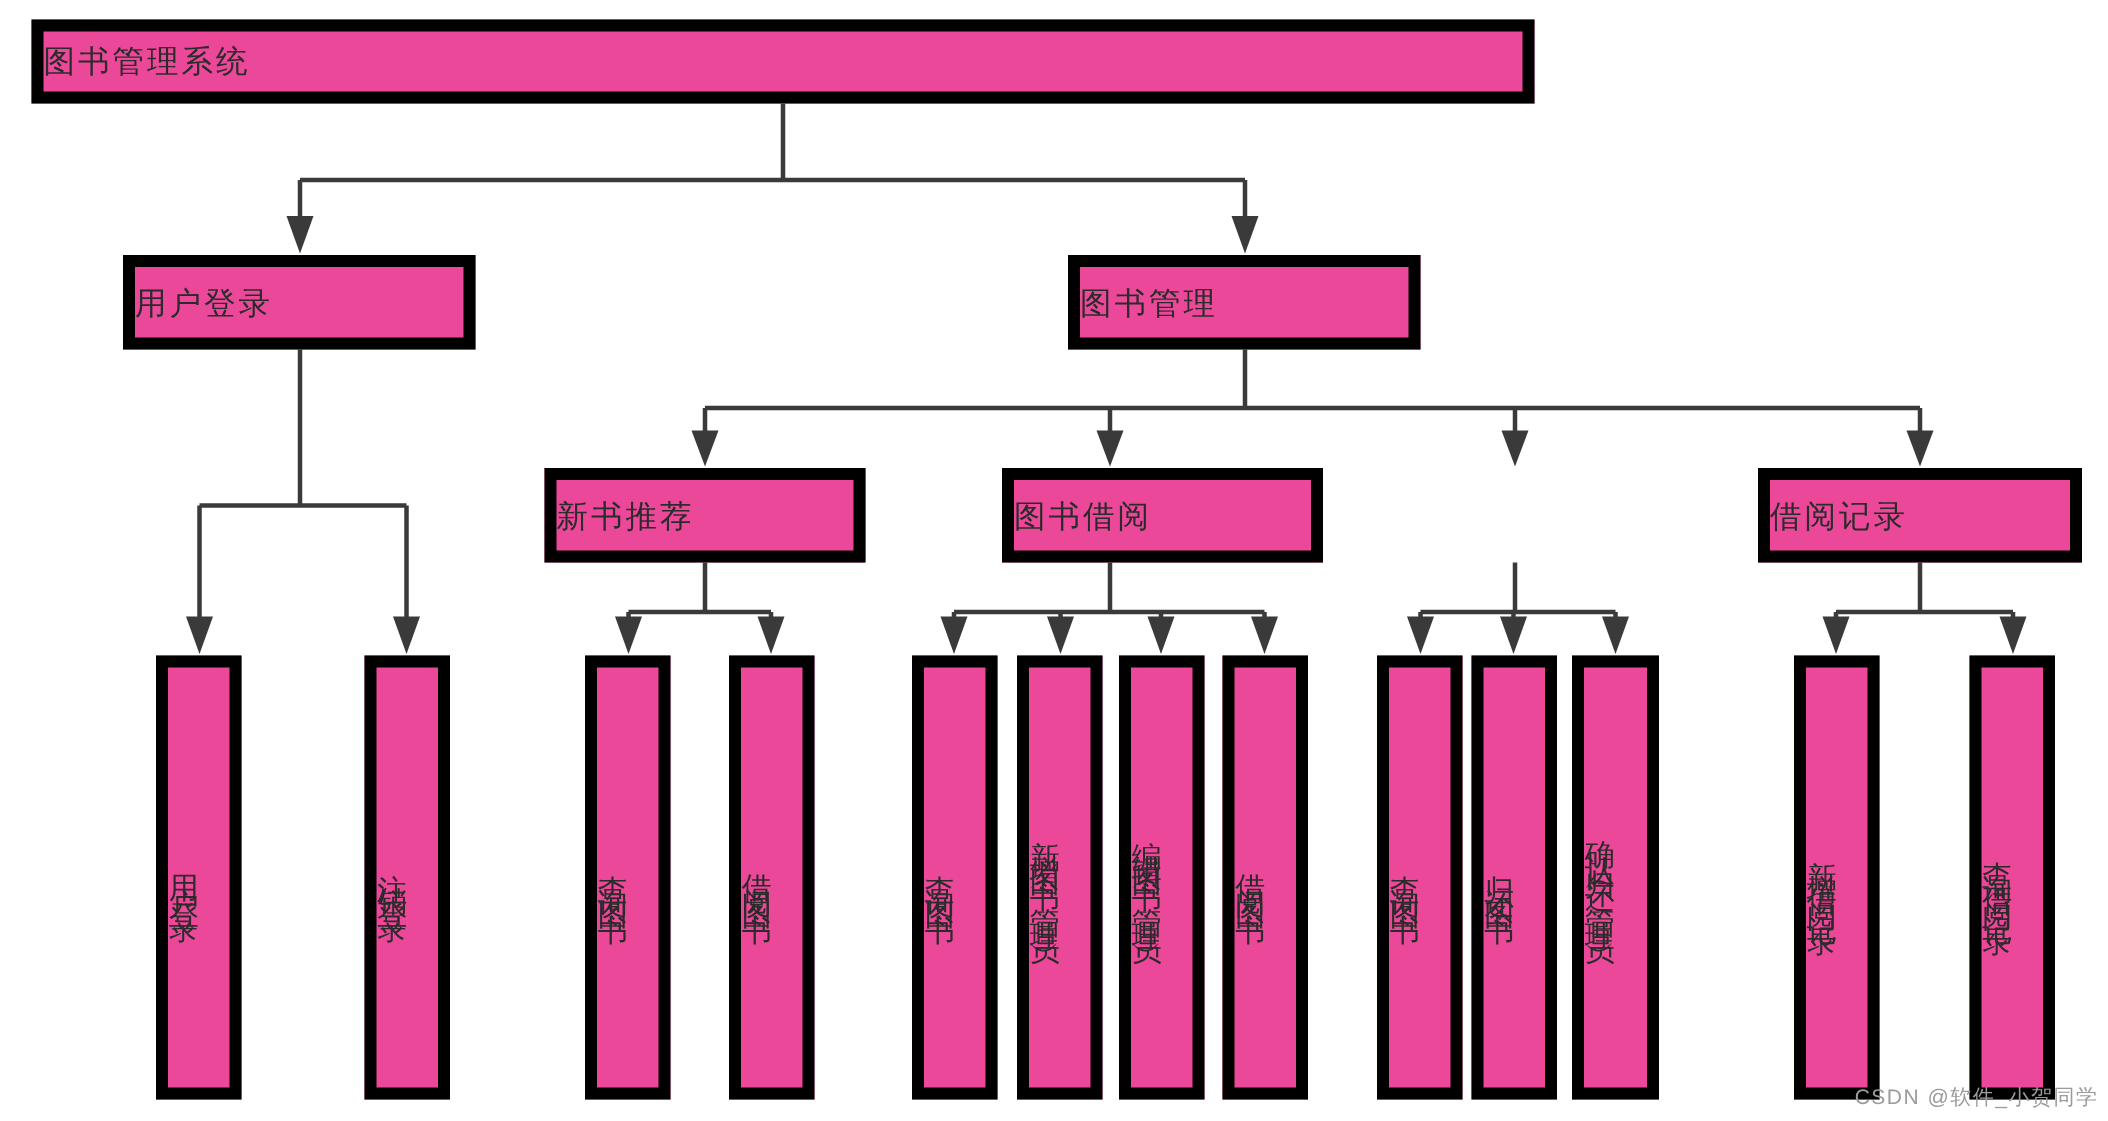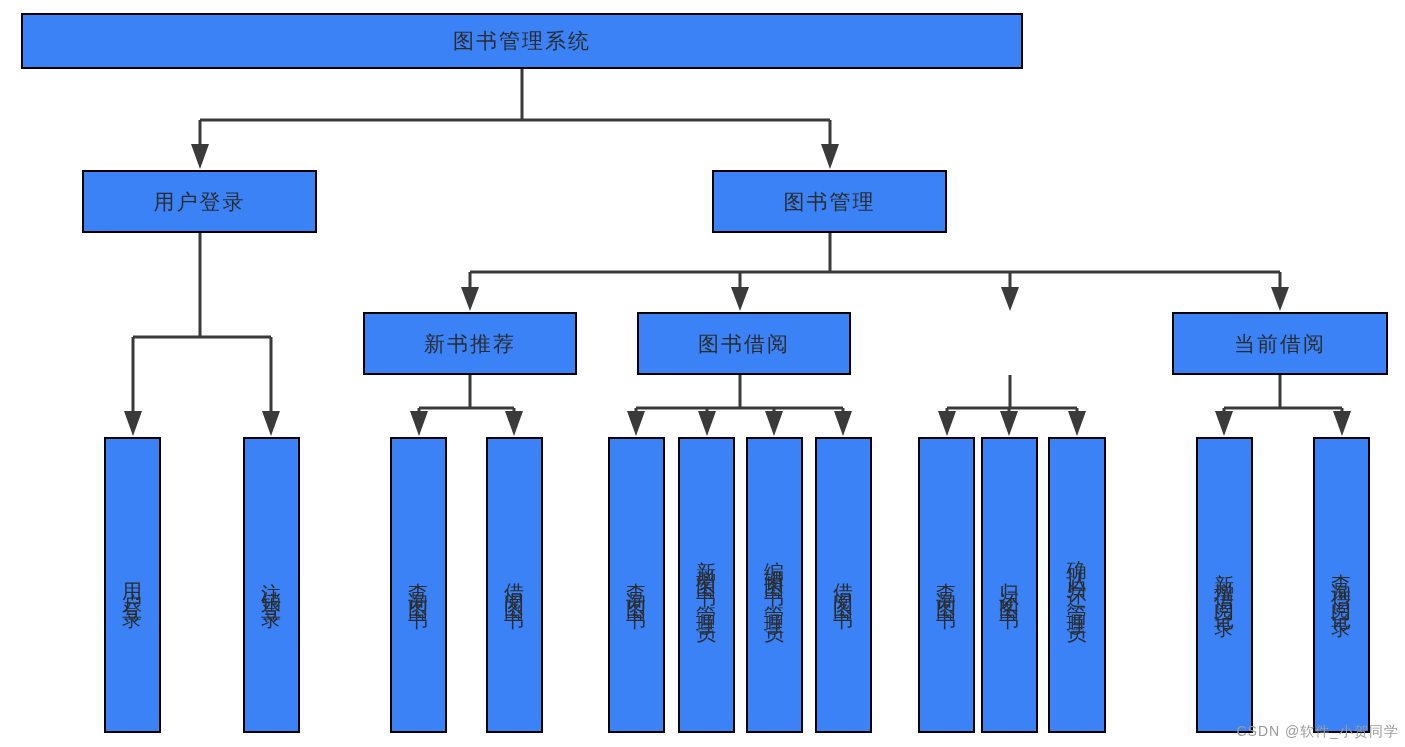--- a/index.html
+++ b/index.html
@@ -20,25 +20,25 @@
     position: absolute;
     left: 0;
     top: 0;
     width: 1405px;
     height: 747px;
     z-index: 1;
   }
   .node {
     position: absolute;
     box-sizing: border-box;
-    background: #3b82f6;
-    border: 2px solid #000000;
+    background: #ec4899;
+    border: 8px solid #000000;
     display: flex;
     align-items: center;
-    justify-content: center;
+    justify-content: flex-start;
     z-index: 2;
   }
   .hbox {
     font-size: 21px;
     letter-spacing: 2px;
     white-space: nowrap;
   }
   .vbox {
     font-size: 20px;
   }
@@ -115,25 +115,25 @@
   <div class="node hbox" style="left:82px; top:170px; width:235px; height:63px;">
     <span>用户登录</span>
   </div>
   <div class="node hbox" style="left:363px; top:312px; width:214px; height:63px;">
     <span>新书推荐</span>
   </div>
 
   <div class="node hbox" style="left:712px; top:170px; width:235px; height:63px;">
     <span>图书管理</span>
   </div>
-  <div class="node hbox" style="left:637px; top:312px; width:214px; height:63px;">
+  <div class="node hbox" style="left:668px; top:312px; width:214px; height:63px;">
     <span>图书借阅</span>
   </div>
   <div class="node hbox" style="left:1172px; top:312px; width:216px; height:63px;">
-    <span>当前借阅</span>
+    <span>借阅记录</span>
   </div>
 
   <div class="node vbox" style="left:104px; top:437px; width:57px; height:296px;">
     <span class="vtext">用户登录</span>
   </div>
   <div class="node vbox" style="left:243px; top:437px; width:57px; height:296px;">
     <span class="vtext">注销登录</span>
   </div>
   <div class="node vbox" style="left:390px; top:437px; width:57px; height:296px;">
     <span class="vtext">查询图书</span>

